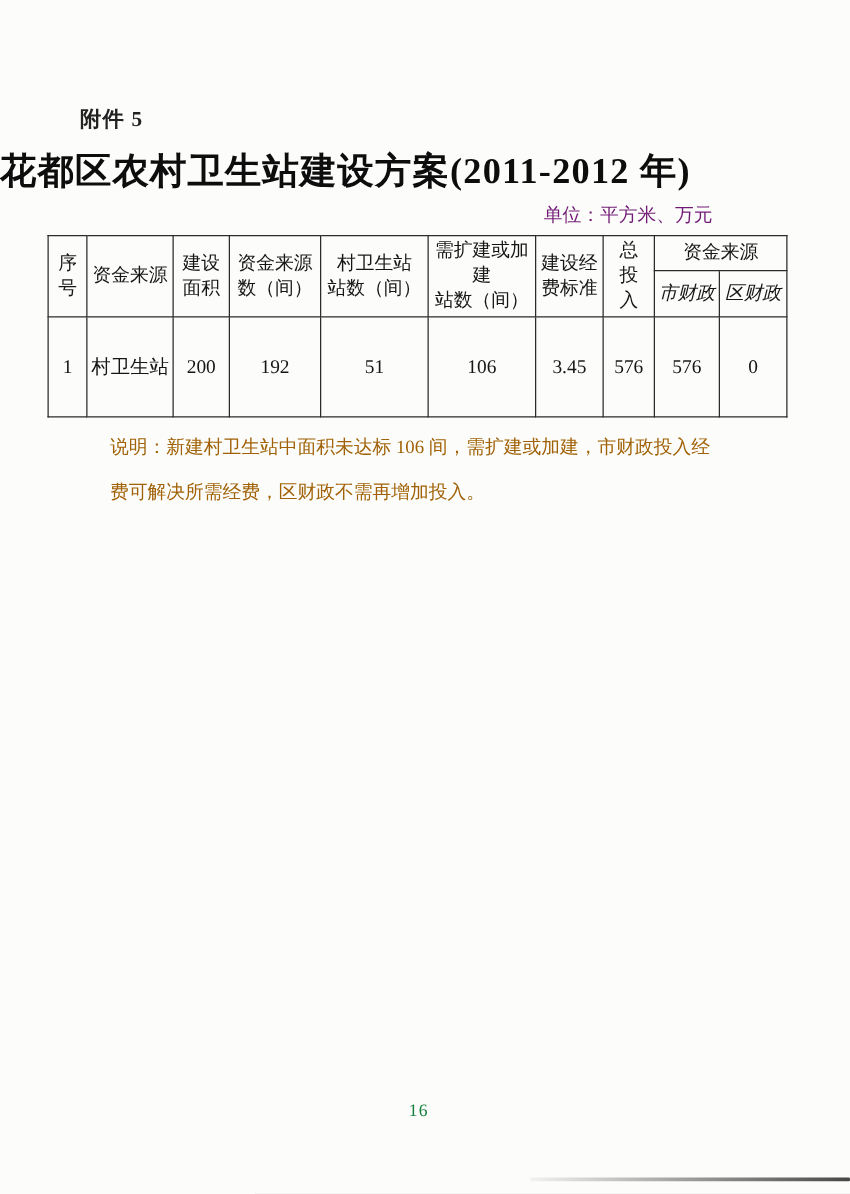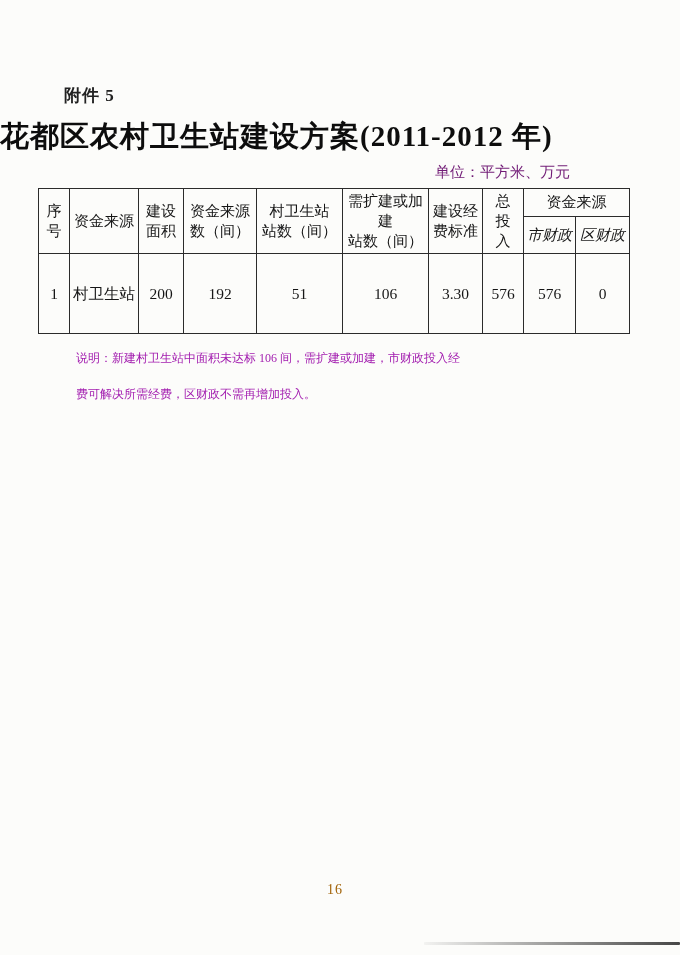--- a/index.html
+++ b/index.html
@@ -61,37 +61,37 @@
     color: #161616;
     white-space: pre-line;
     padding: 2px 1px;
     overflow: hidden;
   }
   tr.header-row-top td { height: 27px; }
   tr.header-row-sub td { height: 36px; font-style: italic; }
   tr.data-row td { height: 80px; font-size: 15.5px; }
   .note-block {
     position: absolute;
-    left: 76px;
+    left: 88px;
     top: 340px;
     width: 505px;
-    font-size: 12px;
+    font-size: 15px;
     line-height: 36px;
-    color: #a21caf;
+    color: #a16207;
     white-space: pre-line;
     text-align: justify;
   }
   .page-number {
     position: absolute;
     left: 0;
     right: 10px;
     top: 882px;
     text-align: center;
     font-size: 14px;
-    color: #a16207;
+    color: #15803d;
     letter-spacing: 1px;
   }
   .scan-artifact {
     position: absolute;
     left: 424px;
     top: 942px;
     width: 256px;
     height: 3px;
     background: linear-gradient(to right,
       rgba(60,60,60,0.05),
@@ -148,21 +148,21 @@
         <td>市财政</td>
         <td>区财政</td>
       </tr>
       <tr class="data-row">
         <td>1</td>
         <td>村卫生站</td>
         <td>200</td>
         <td>192</td>
         <td>51</td>
         <td>106</td>
-        <td>3.30</td>
+        <td>3.45</td>
         <td>576</td>
         <td>576</td>
         <td>0</td>
       </tr>
     </tbody>
   </table>
 
   <div class="note-block">说明：新建村卫生站中面积未达标 106 间，需扩建或加建，市财政投入经
 费可解决所需经费，区财政不需再增加投入。</div>
 

